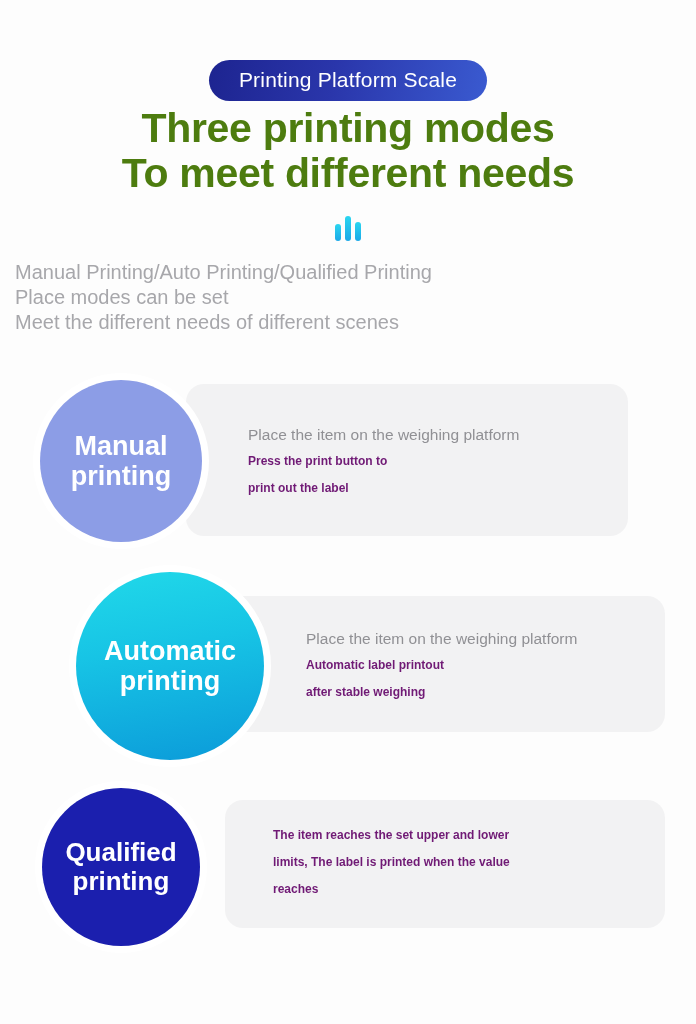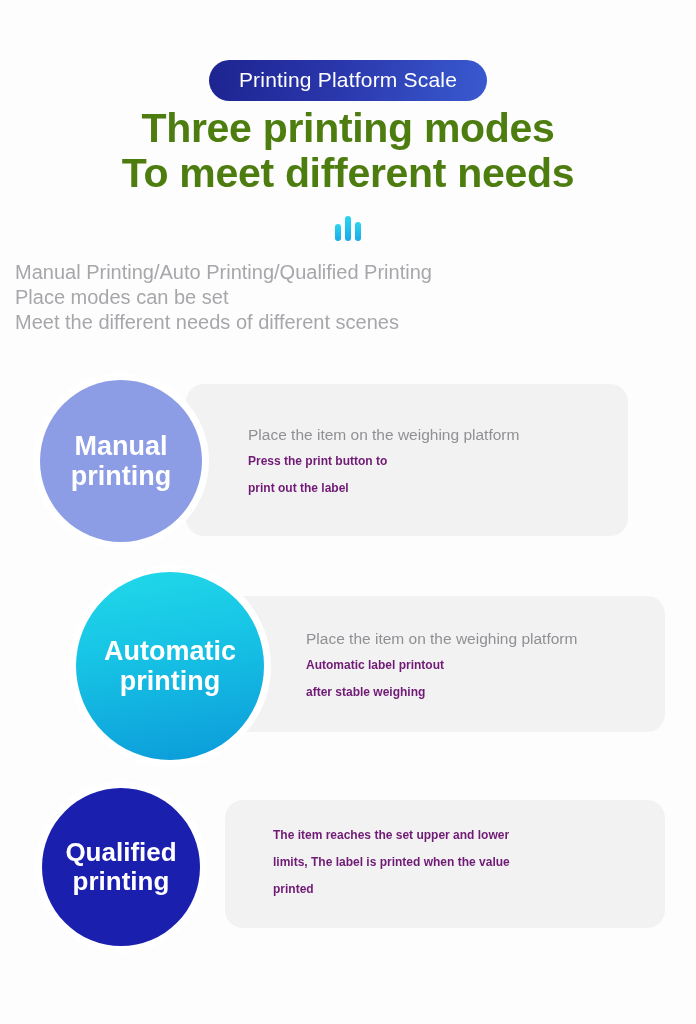--- a/index.html
+++ b/index.html
@@ -194,21 +194,21 @@
       <div class="strong">Automatic label printout</div>
       <div class="strong">after stable weighing</div>
     </div>
   </div>
 
   <div class="card" id="card3">
     <div class="panel"></div>
     <div class="text-block">
       <div class="strong">The item reaches the set upper and lower</div>
       <div class="strong">limits, The label is printed when the value</div>
-      <div class="strong">printed</div>
+      <div class="strong">reaches</div>
     </div>
   </div>
 
   <div class="circle-layer">
     <div class="circle" id="c1" style="left:40px; top:380px; width:162px; height:162px; background:#8c9de6; font-size:27px;">
       <span>Manual</span>
       <span>printing</span>
     </div>
 
     <div class="circle" id="c2" style="left:76px; top:572px; width:188px; height:188px; background:linear-gradient(170deg,#21d9e9 0%,#17c4e5 40%,#0b9ad9 100%); font-size:27px;">

